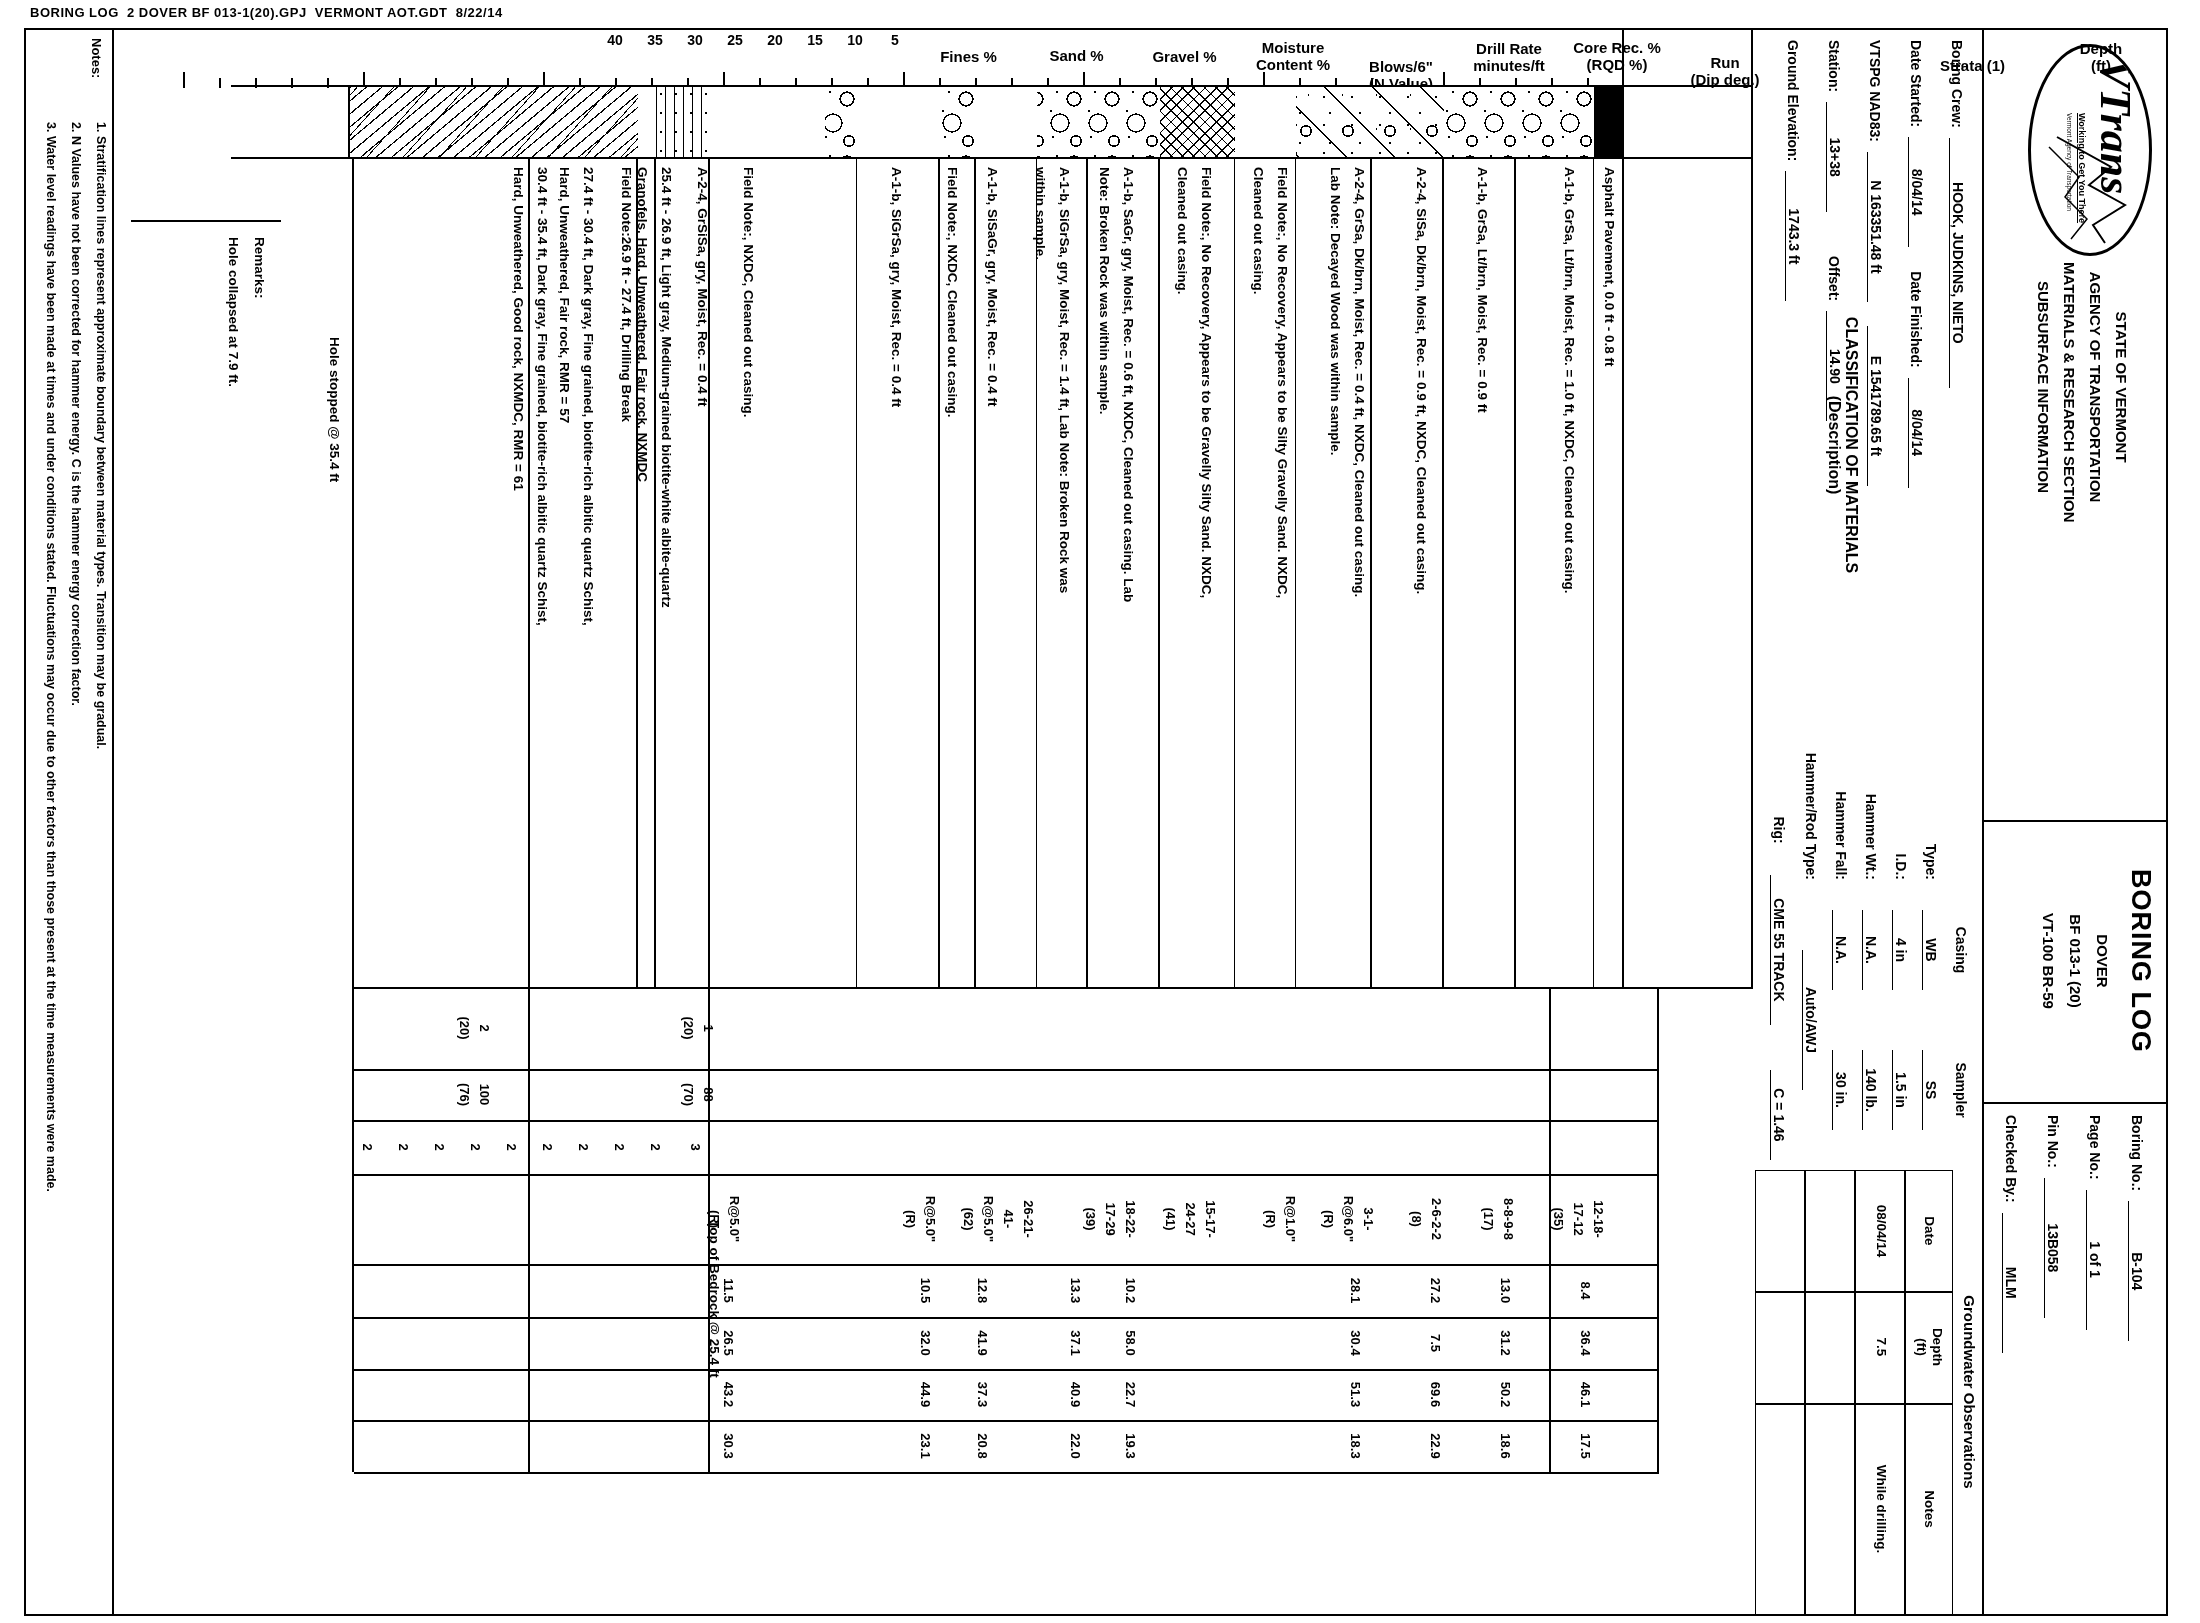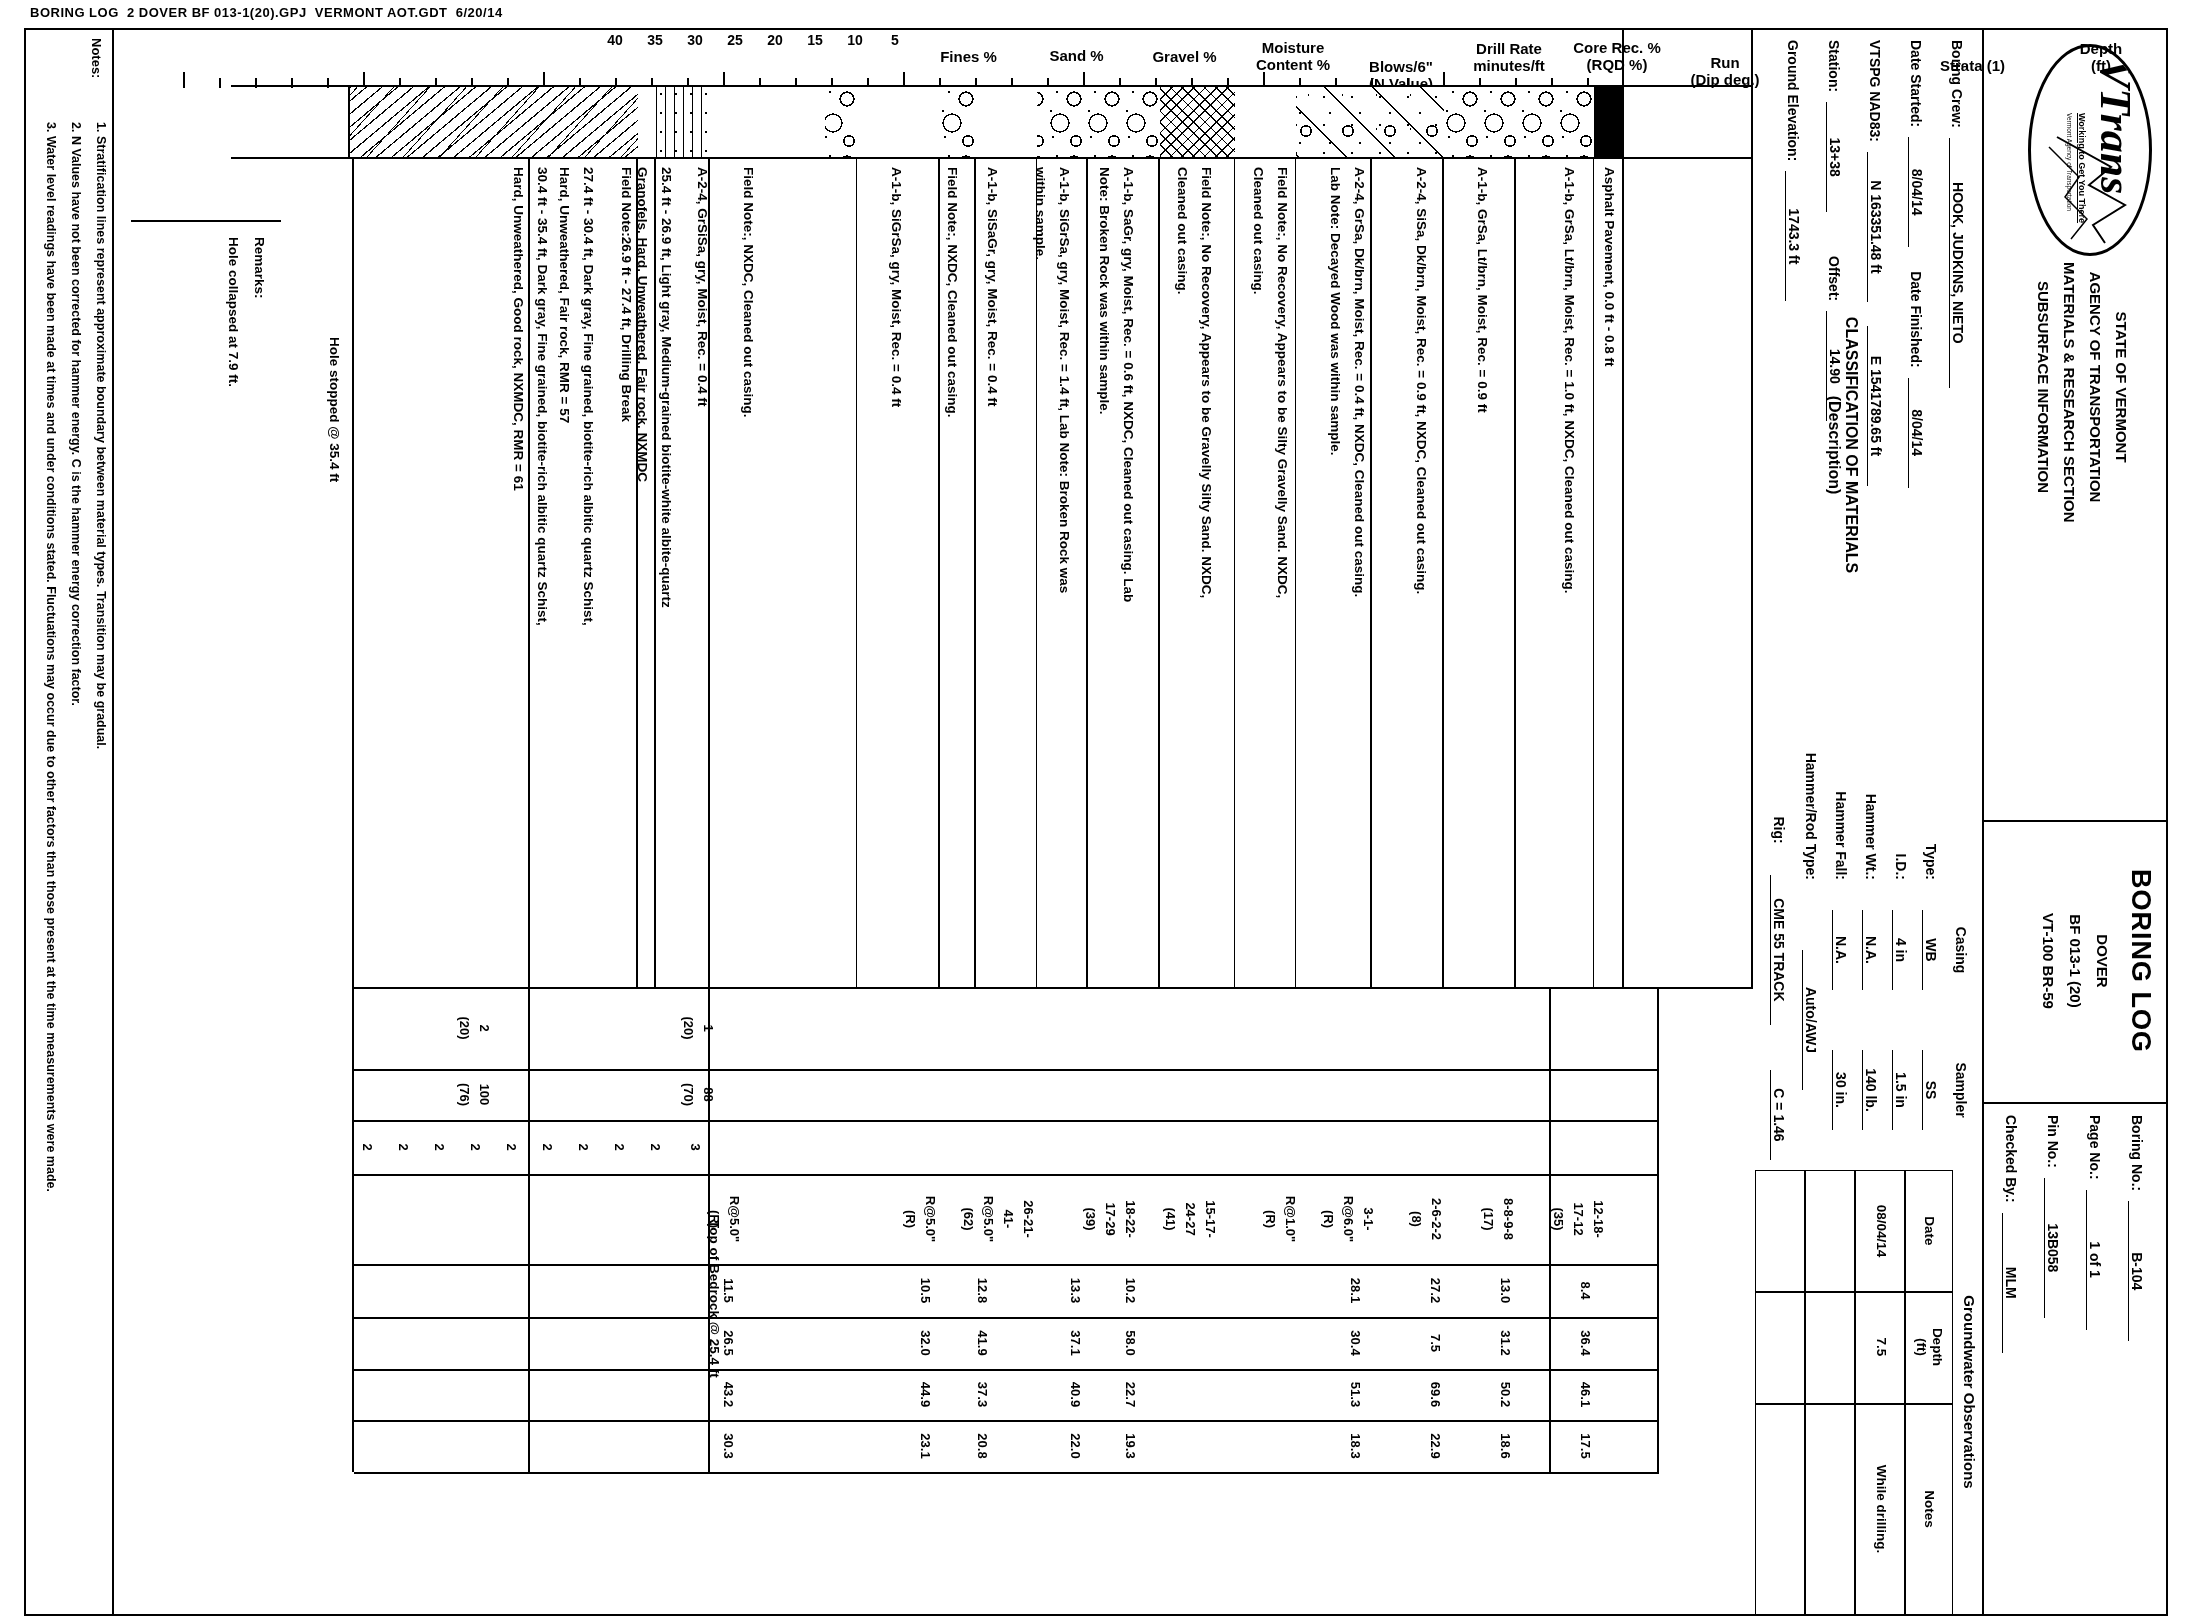--- a/index.html
+++ b/index.html
@@ -50,21 +50,21 @@
     repeating-linear-gradient(42deg,transparent 0 5px,#000 5px 5.9px,transparent 5.9px 27px);}
   .pat-none{background:#fff;}
   .gw-cell{position:absolute;display:flex;flex-direction:column;align-items:center;justify-content:center;
            font-size:13.5px;font-weight:bold;text-align:center;line-height:16px;}
   .logo-oval{position:absolute;left:14px;top:14px;width:206px;height:118px;border:3px solid #000;
              border-radius:50%;overflow:hidden;}
 </style>
 </head>
 <body>
 
-<div id="margin-text">BORING LOG  2 DOVER BF 013-1(20).GPJ  VERMONT AOT.GDT  6/20/14</div>
+<div id="margin-text">BORING LOG  2 DOVER BF 013-1(20).GPJ  VERMONT AOT.GDT  8/22/14</div>
 
 <div class="sheet">
 
   <div class="logo-oval">
     <div style="position:absolute;left:12px;top:8px;font-family:'Liberation Serif',serif;font-weight:bold;font-style:italic;font-size:44px;">VTrans</div>
     <div style="position:absolute;left:66px;top:62px;font-size:9px;font-weight:bold;text-decoration:underline;white-space:nowrap;">Working to Get You There</div>
     <div style="position:absolute;left:66px;top:76px;font-size:6.5px;white-space:nowrap;">Vermont Agency of Transportation</div>
     <svg width="206" height="118" viewBox="0 0 206 118" style="position:absolute;left:0;top:0;">
       <path d="M90 92 L120 38 L138 60 L158 24 L178 56 L196 44" fill="none" stroke="#000" stroke-width="2"></path>
       <path d="M100 100 L130 70 L150 84 L172 62 L192 78" fill="none" stroke="#000" stroke-width="1.5"></path>

